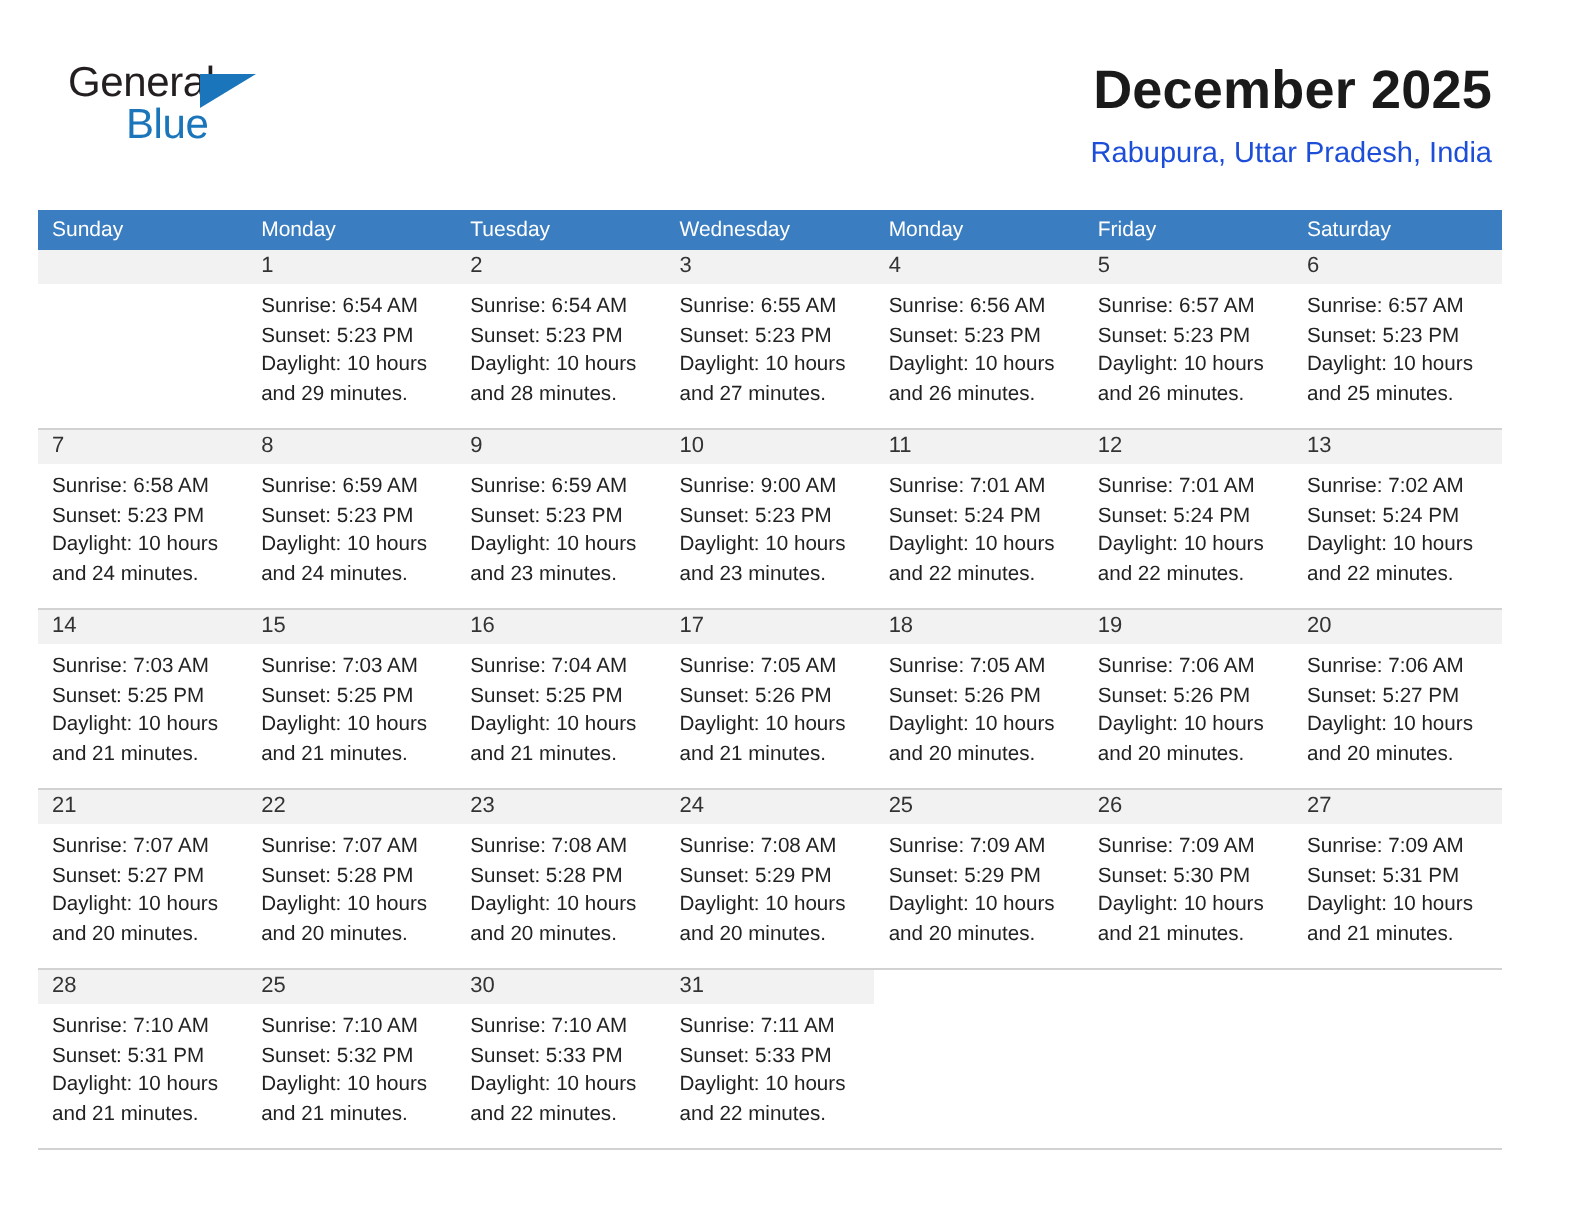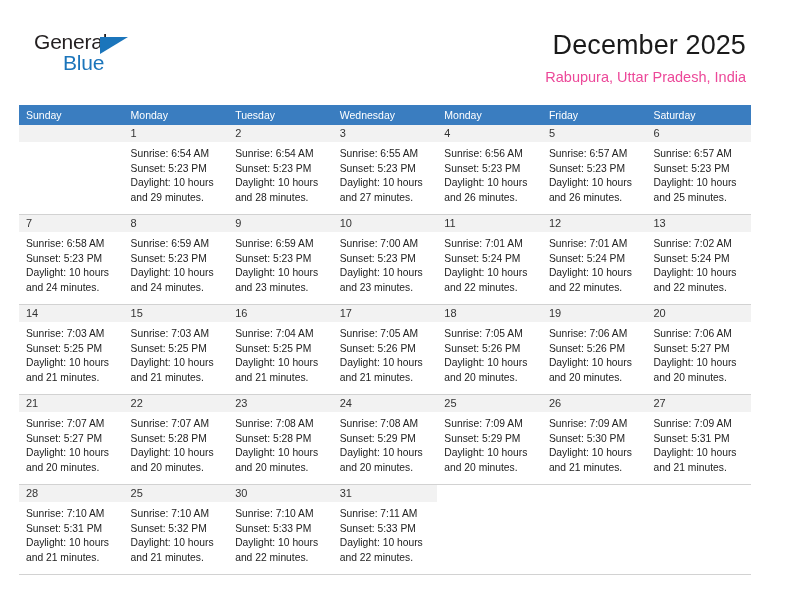--- a/index.html
+++ b/index.html
@@ -60,27 +60,27 @@
     border-bottom: 17px solid transparent;
   }
 
   .title-block {
     text-align: right;
     padding-top: 0px;
   }
   .cal-title {
     font-size: 27px;
     color: #1a1a1a;
-    font-weight: normal;
+    font-weight: bold;
     line-height: 34px;
     letter-spacing: 0.1px;
   }
   .cal-subtitle {
     font-size: 14.5px;
-    color: #ec4899;
+    color: #1d4ed8;
     font-weight: normal;
     line-height: 22px;
     margin-top: 4px;
   }
 
   
   .calendar {
     position: absolute;
     left: 19px;
     top: 105px;
@@ -248,21 +248,21 @@
             <div class="day-lines">
               <div>Sunrise: 6:59 AM</div>
               <div>Sunset: 5:23 PM</div>
               <div>Daylight: 10 hours</div>
               <div>and 23 minutes.</div>
             </div>
           </div>
           <div class="day-cell">
             <div class="day-num-band">10</div>
             <div class="day-lines">
-              <div>Sunrise: 7:00 AM</div>
+              <div>Sunrise: 9:00 AM</div>
               <div>Sunset: 5:23 PM</div>
               <div>Daylight: 10 hours</div>
               <div>and 23 minutes.</div>
             </div>
           </div>
           <div class="day-cell">
             <div class="day-num-band">11</div>
             <div class="day-lines">
               <div>Sunrise: 7:01 AM</div>
               <div>Sunset: 5:24 PM</div>

